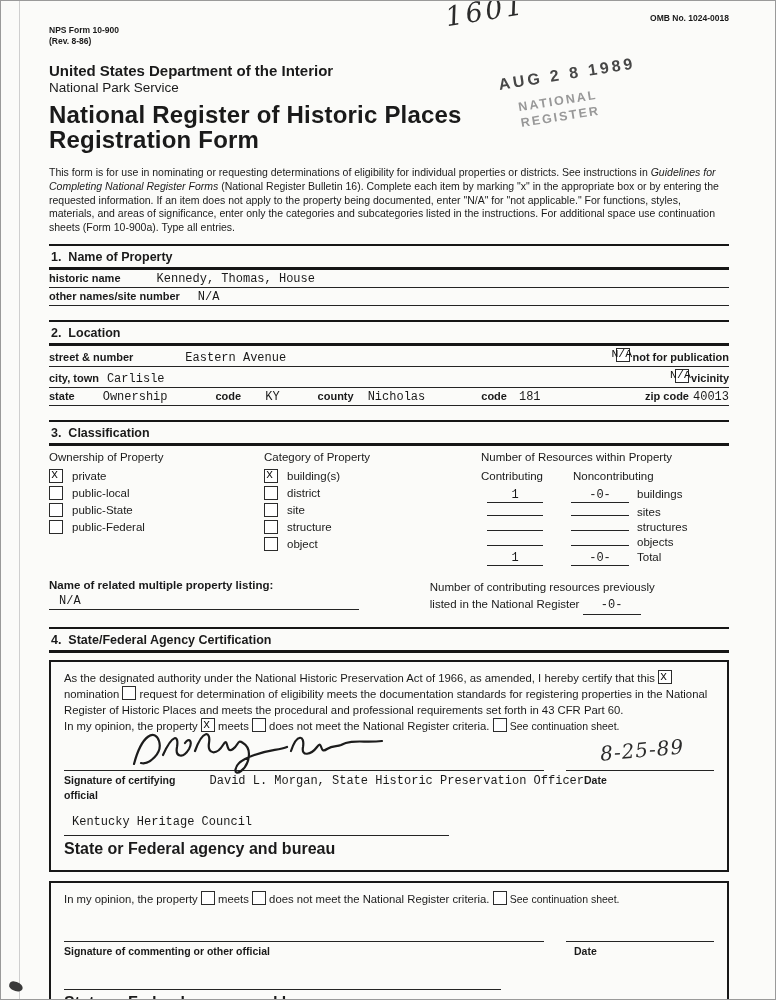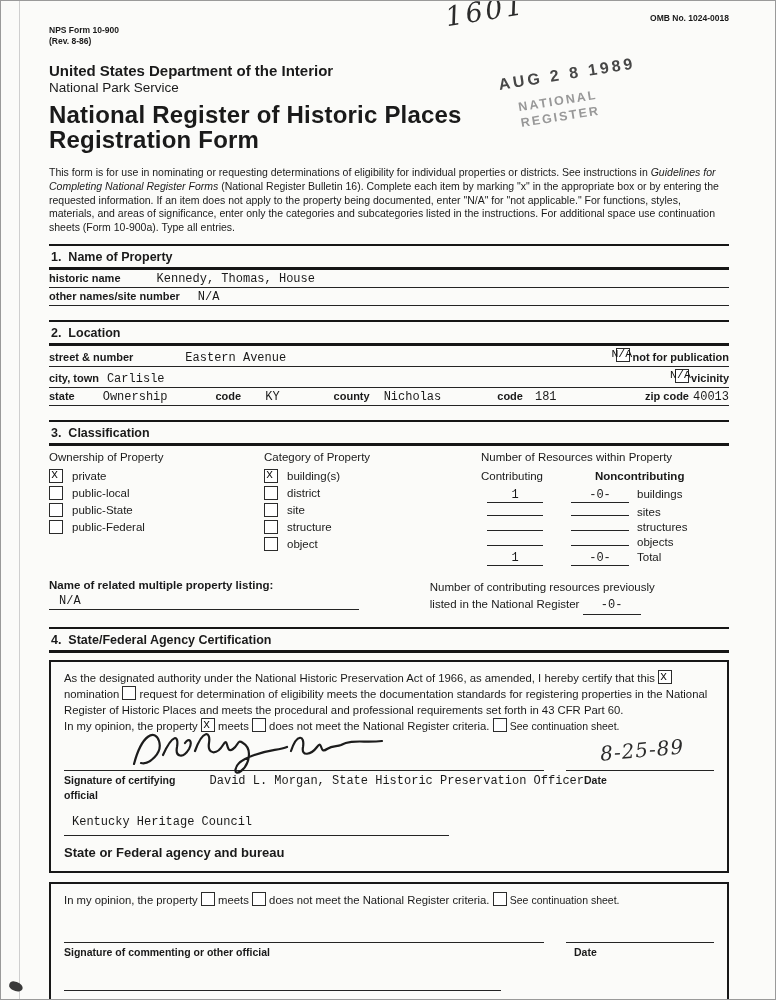--- a/index.html
+++ b/index.html
@@ -59,21 +59,21 @@
 
   .certbox{border:2px solid #181818;padding:8px 13px 9px 13px;margin-top:7px;font-size:11.3px;line-height:1.42;}
   .sigrow{display:flex;align-items:flex-end;margin-top:24px;position:relative;}
   .sigline{flex:1;border-bottom:1.6px solid #242424;height:12px;}
   .dateline{width:148px;border-bottom:1.6px solid #242424;height:12px;margin-left:22px;}
   .lblrow{display:flex;font-size:10.5px;margin-top:2px;}
   .lblrow .b{font-weight:bold;}
   .sig-svg{position:absolute;left:64px;top:-36px;}
   .hdate{position:absolute;right:30px;top:-22px;font-size:20px;transform:rotate(-5deg);letter-spacing:1px;}
   .agline{width:58%;border-bottom:1.6px solid #242424;margin-top:11px;padding:0 0 4px 8px;font-size:12px;}
-  .aglbl{font-size:13px;font-weight:bold;margin-top:8px;}
+  .aglbl{font-size:16px;font-weight:bold;margin-top:2px;}
 </style>
 </head>
 <body>
 
 <div class="page">
   <div class="scan-edge"></div>
   <div class="blob"></div>
 
   <div class="content">
 
@@ -132,21 +132,21 @@
           <span class="cbx"></span>
           <span class="na mono">N/A</span>
         </span>
       <span class="lbl">vicinity</span>
     </div>
     <div class="row s2r3">
       <span class="lbl">state</span>
       <span class="val" style="margin-left:28px;">Ownership</span>
       <span class="lbl" style="margin-left:48px;">code</span>
       <span class="val" style="margin-left:24px;">KY</span>
-      <span class="lbl" style="margin-left:54px;">county</span>
+      <span class="lbl" style="margin-left:38px;">county</span>
       <span class="val" style="margin-left:14px;">Nicholas</span>
       <span class="lbl" style="margin-left:56px;">code</span>
       <span class="val" style="margin-left:12px;">181</span>
       <span class="fill"></span>
       <span class="lbl">zip code</span>
       <span class="val" style="margin-left:4px;">40013</span>
     </div>
 
     <div class="sec-head" style="margin-top:14px;">3.  Classification</div>
     <div class="s3cols">
@@ -180,21 +180,21 @@
               <span class="mk"></span>
             </span><span>structure</span></div>
         <div class="opt"><span class="cbx">
               <span class="mk"></span>
             </span><span>object</span></div>
       </div>
       <div class="col3">
         <div class="colttl">Number of Resources within Property</div>
         <div class="reshdr">
           <span class="hc">Contributing</span>
-          <span style="margin-left:22px;font-weight:bold;">Noncontributing</span>
+          <span style="">Noncontributing</span>
         </div>
         <div class="resrow">
             <span class="rc mono">1</span>
             <span class="rn mono">-0-</span>
             <span class="rl">buildings</span>
           </div>
         <div class="resrow">
             <span class="rc mono"></span>
             <span class="rn mono"></span>
             <span class="rl">sites</span>

